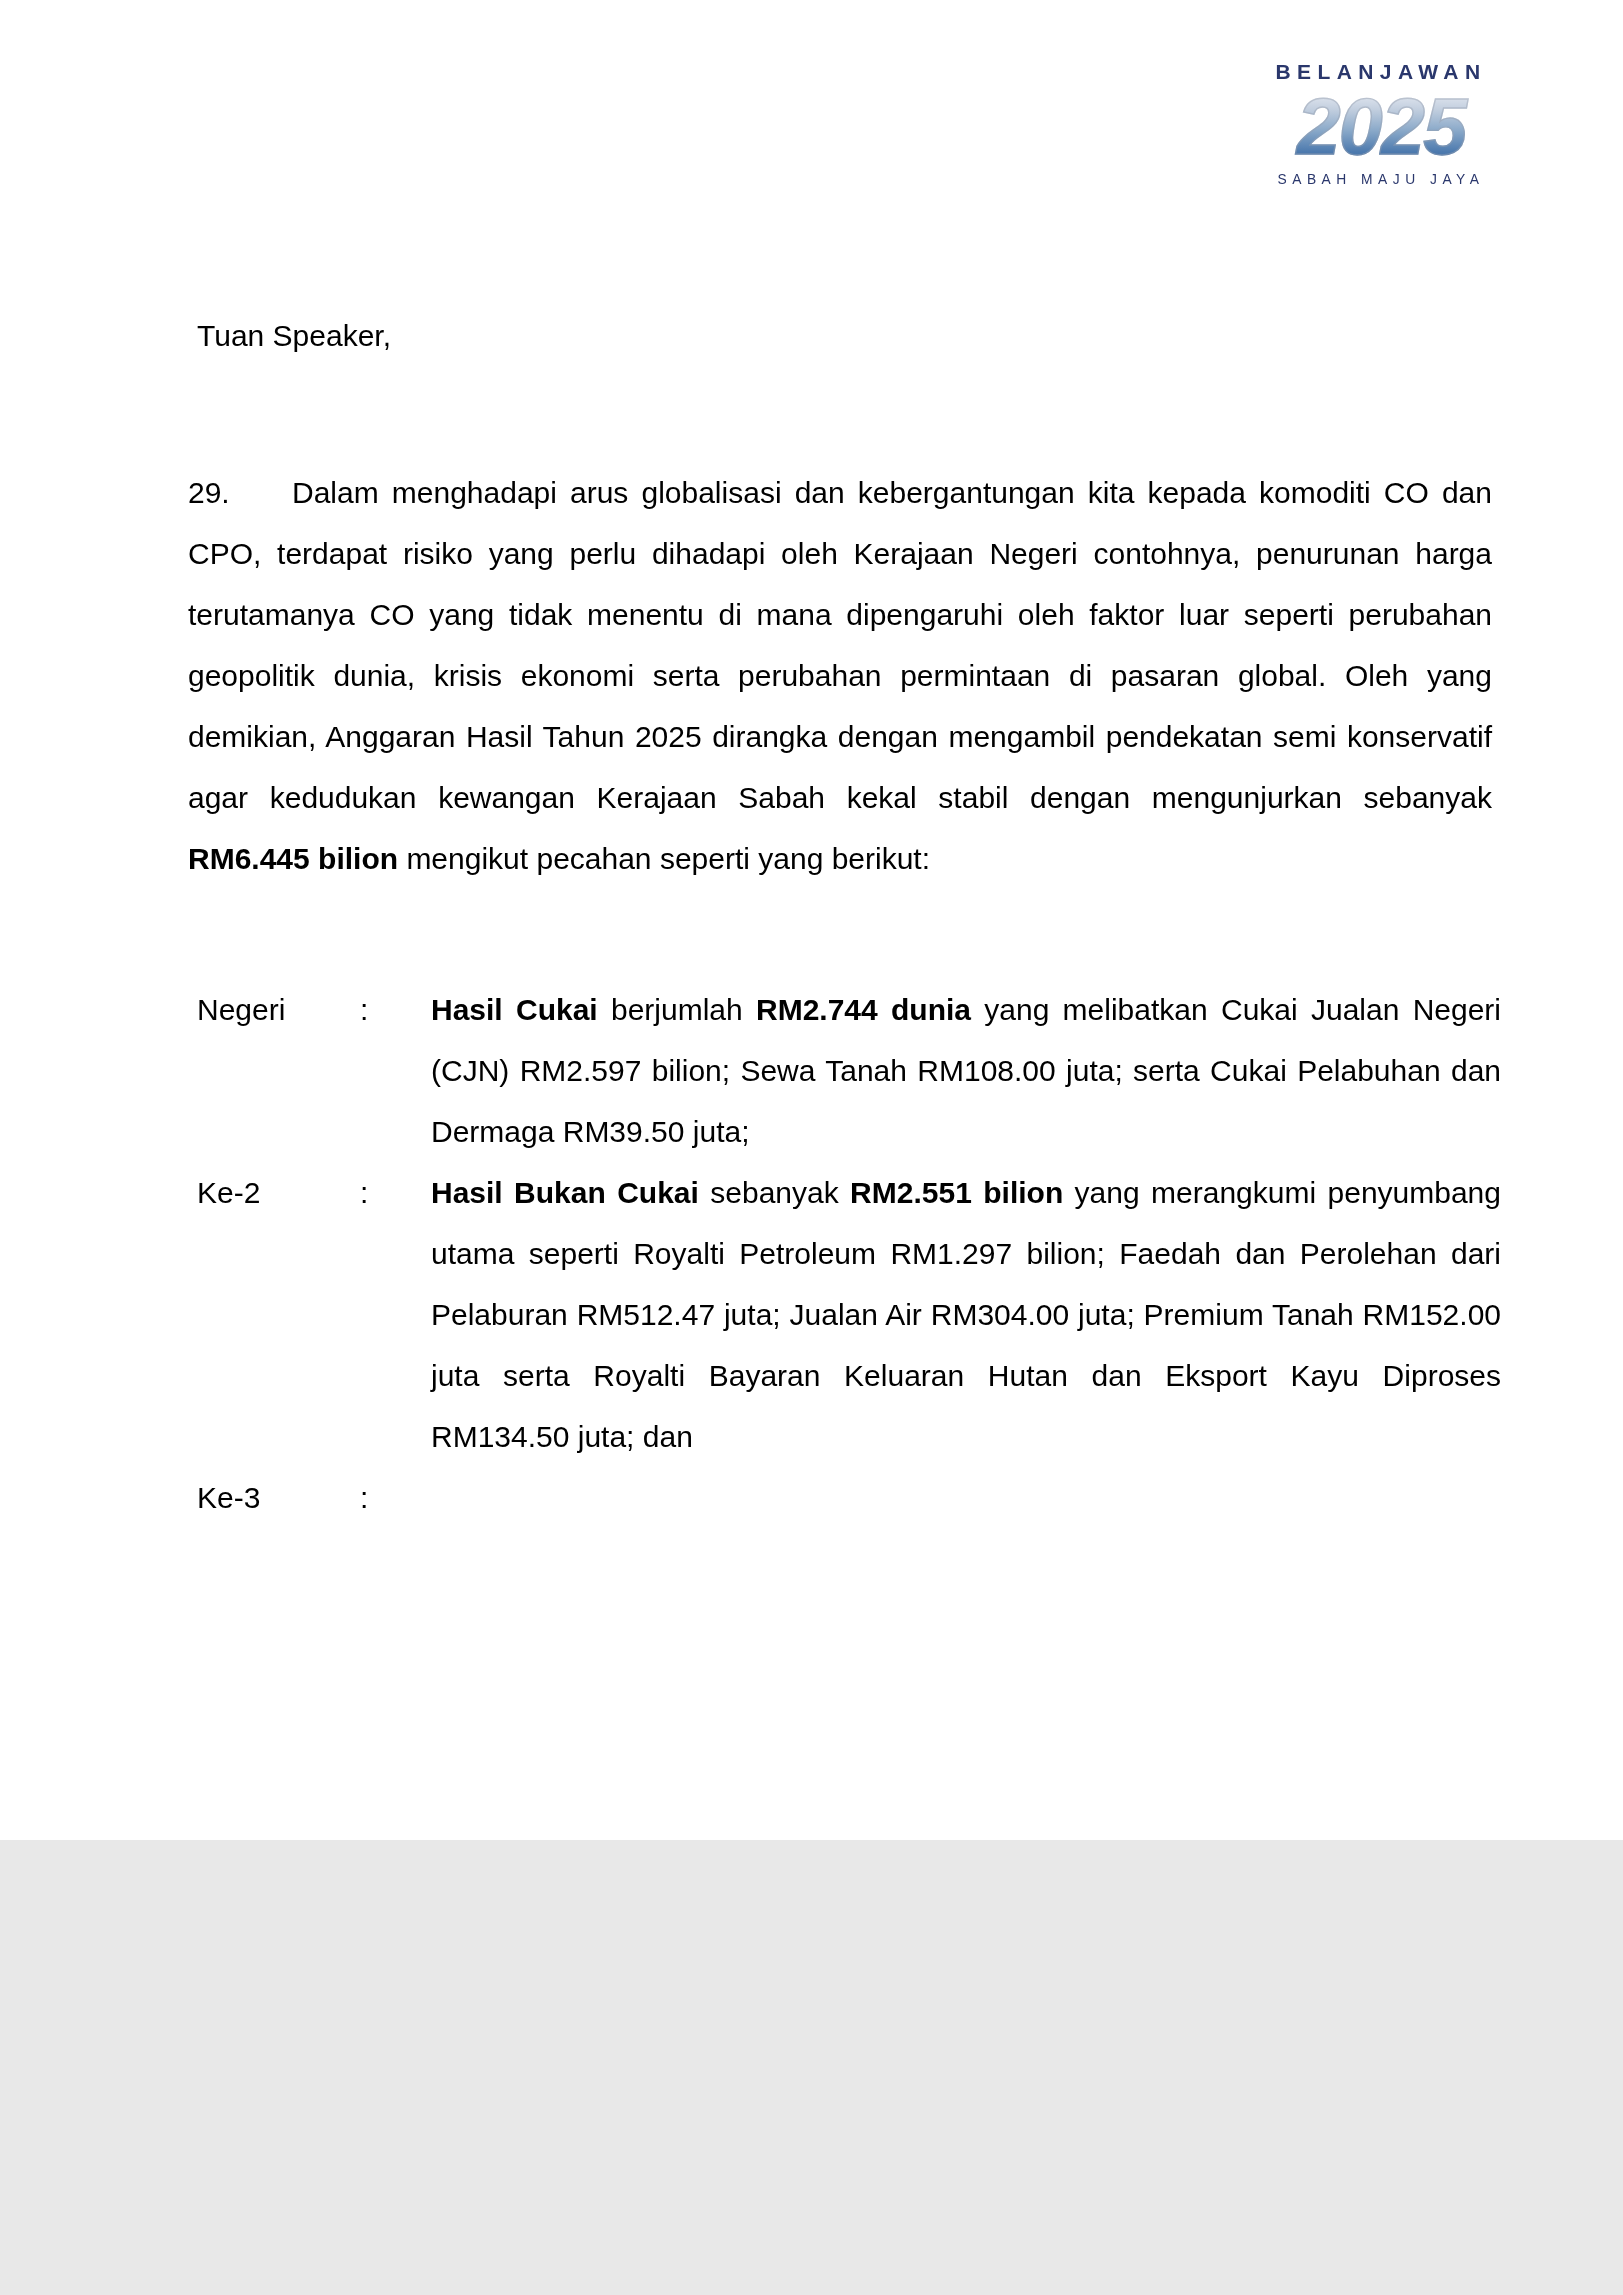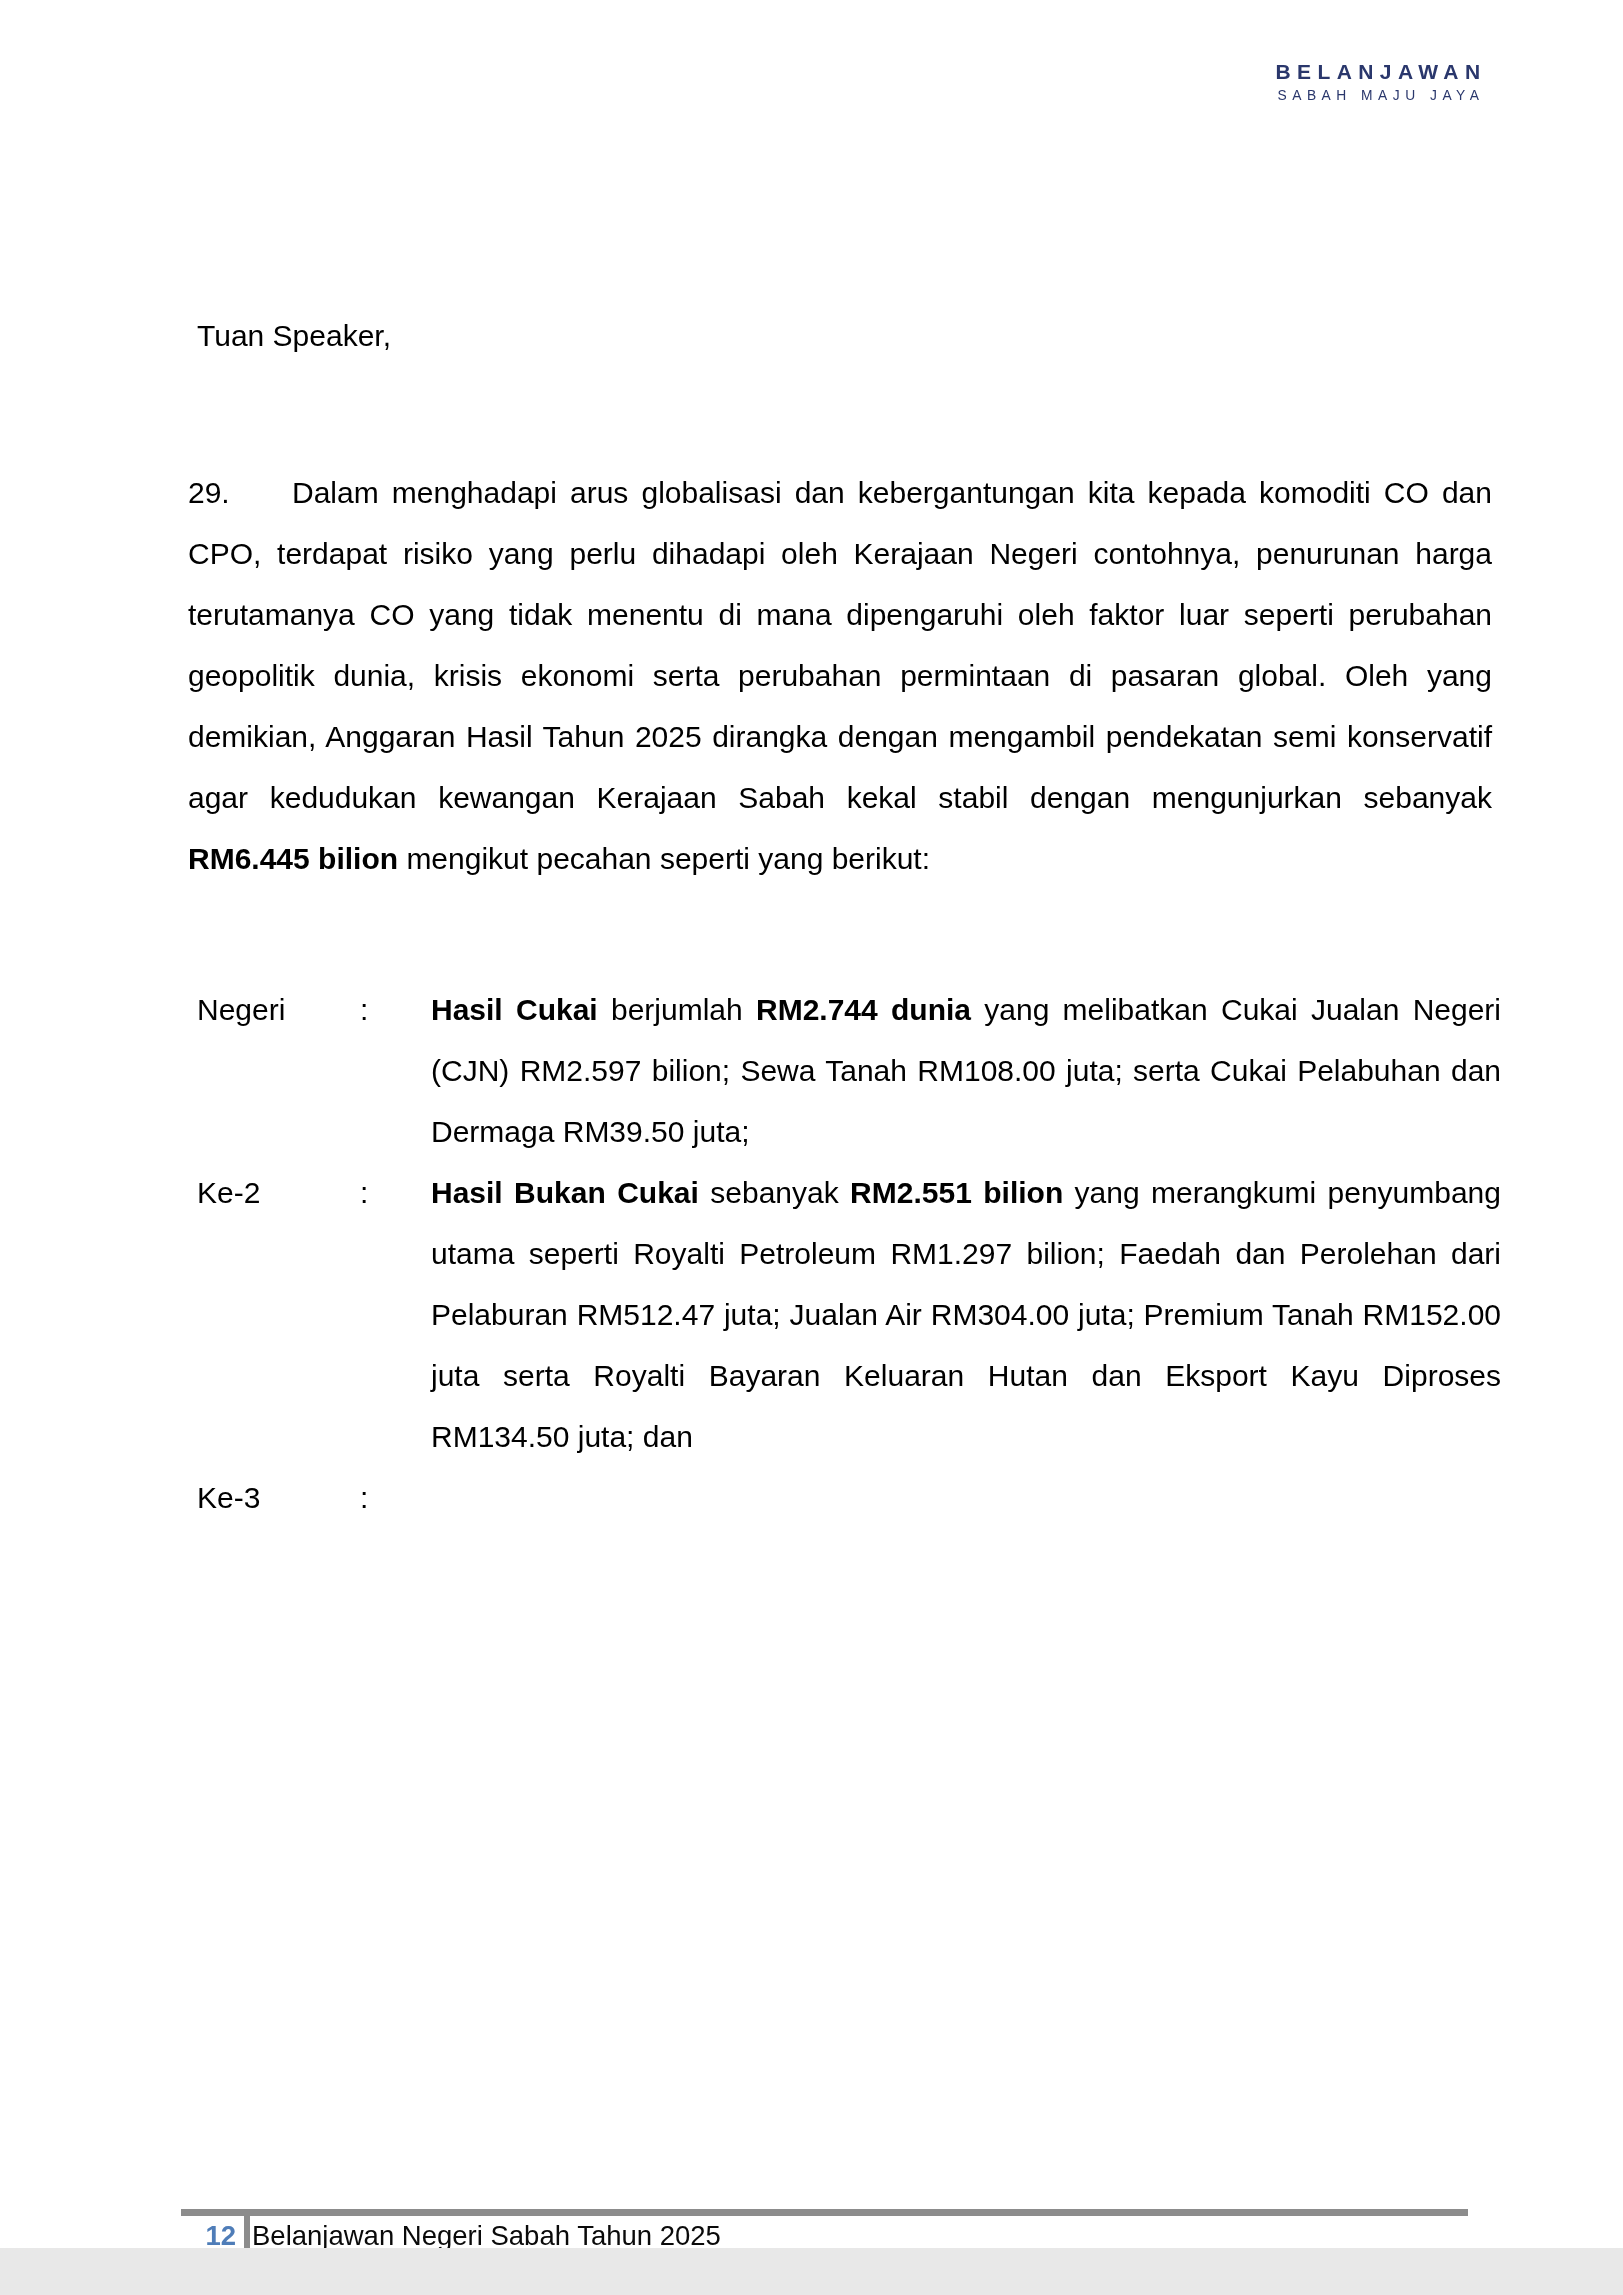--- a/index.html
+++ b/index.html
@@ -1,18 +1,18 @@
 <!DOCTYPE html>
 <html style="font-size:14.7px"><head>
 <meta charset="utf-8">
 <style>
   html,body{margin:0;padding:0;background:#e8e8e8;}
   .page{
     position:relative;
-    width:1624px;height:2248px;
+    width:1624px;height:1840px;
     background:#ffffff;
     font-family:"Liberation Sans","DejaVu Sans",sans-serif;
     color:#000;
     overflow:hidden;
   }
   
   .logo{
     position:absolute;top:61px;right:118px;width:250px;
     text-align:center;line-height:1;user-select:none;
   }
@@ -81,20 +81,21 @@
     font-size:27.5px;font-weight:normal;color:#0a0a0a;line-height:1.1;
   }
 </style>
 </head>
 <body>
 
 <div class="page">
 
   <div class="logo">
     <span class="logo-line1">BELANJAWAN</span>
+    <span class="logo-year">2025</span>
     <span class="logo-tagline">SABAH MAJU JAYA</span>
   </div>
 
 
   <div class="salutation">Tuan Speaker,</div>
 
   <p class="para"><span class="para-num">29.</span><span><span>Dalam menghadapi arus globalisasi dan kebergantungan kita kepada komoditi CO dan CPO, terdapat risiko yang perlu dihadapi oleh Kerajaan Negeri contohnya, penurunan harga terutamanya CO yang tidak menentu di mana dipengaruhi oleh faktor luar seperti perubahan geopolitik dunia, krisis ekonomi serta perubahan permintaan di pasaran global. Oleh yang demikian, Anggaran Hasil Tahun 2025 dirangka dengan mengambil pendekatan semi konservatif agar kedudukan kewangan Kerajaan Sabah kekal stabil dengan mengunjurkan sebanyak </span><span class="b">RM6.445 bilion</span><span> mengikut pecahan seperti yang berikut:</span></span></p>
 
   <div class="list">
 

